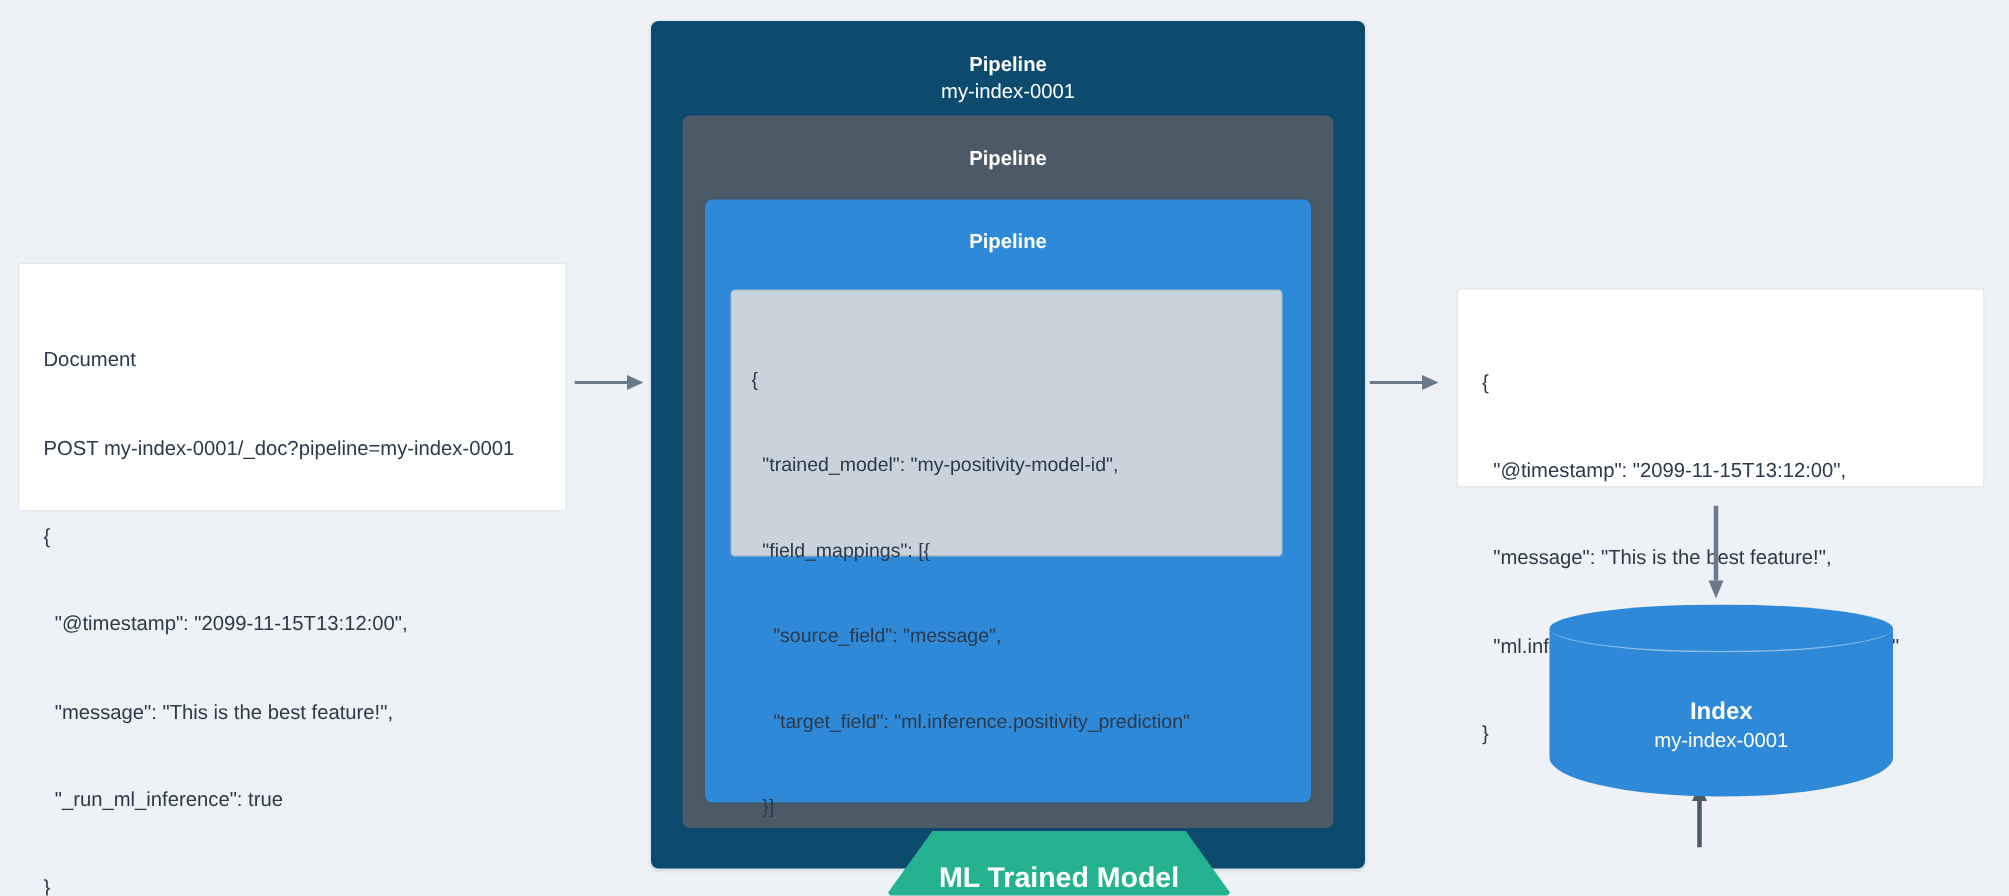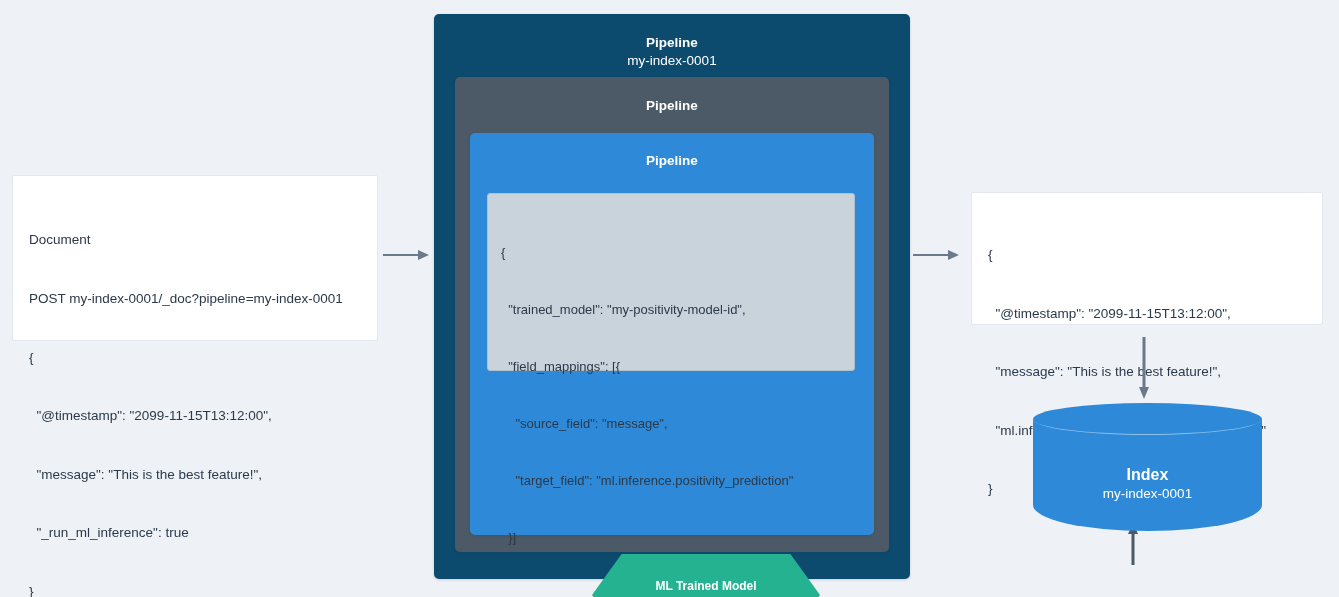--- a/index.html
+++ b/index.html
@@ -65,21 +65,21 @@
   #hexagon {
     position: absolute;
     left: 122px; top: 421px;
     width: 228px; height: 82px;
     background: #25b291;
     clip-path: polygon(13% 0%, 87% 0%, 100% 50%, 87% 100%, 13% 100%, 0% 50%);
     display: flex; flex-direction: column;
     align-items: center; justify-content: center;
     filter: drop-shadow(0 1px 2px rgba(40,55,70,0.25));
   }
-  #hexagon .hex-title { font-weight: bold; color: #fff; font-size: 12px; line-height: 18px; }
+  #hexagon .hex-title { font-weight: bold; color: #fff; font-size: 19px; line-height: 18px; }
   #hexagon .hex-sub   { color: #fff; font-size: 13.5px; line-height: 19px; }
 
   
   #cylinder { position: absolute; left: 1033px; top: 403px; width: 229px; height: 128px; }
   #cyl-body {
     position: absolute; left: 0; top: 16px; width: 229px; height: 112px;
     background: #2e8ad8; border-radius: 0 0 114px 114px / 0 0 26px 26px;
   }
   #cyl-top {
     position: absolute; left: 0; top: 0; width: 229px; height: 32px;

